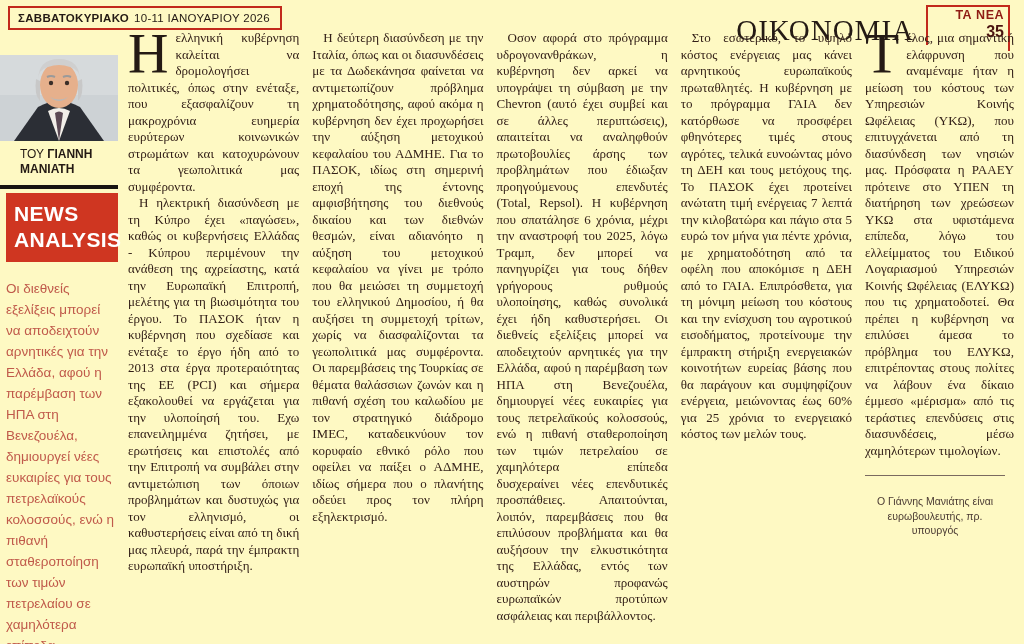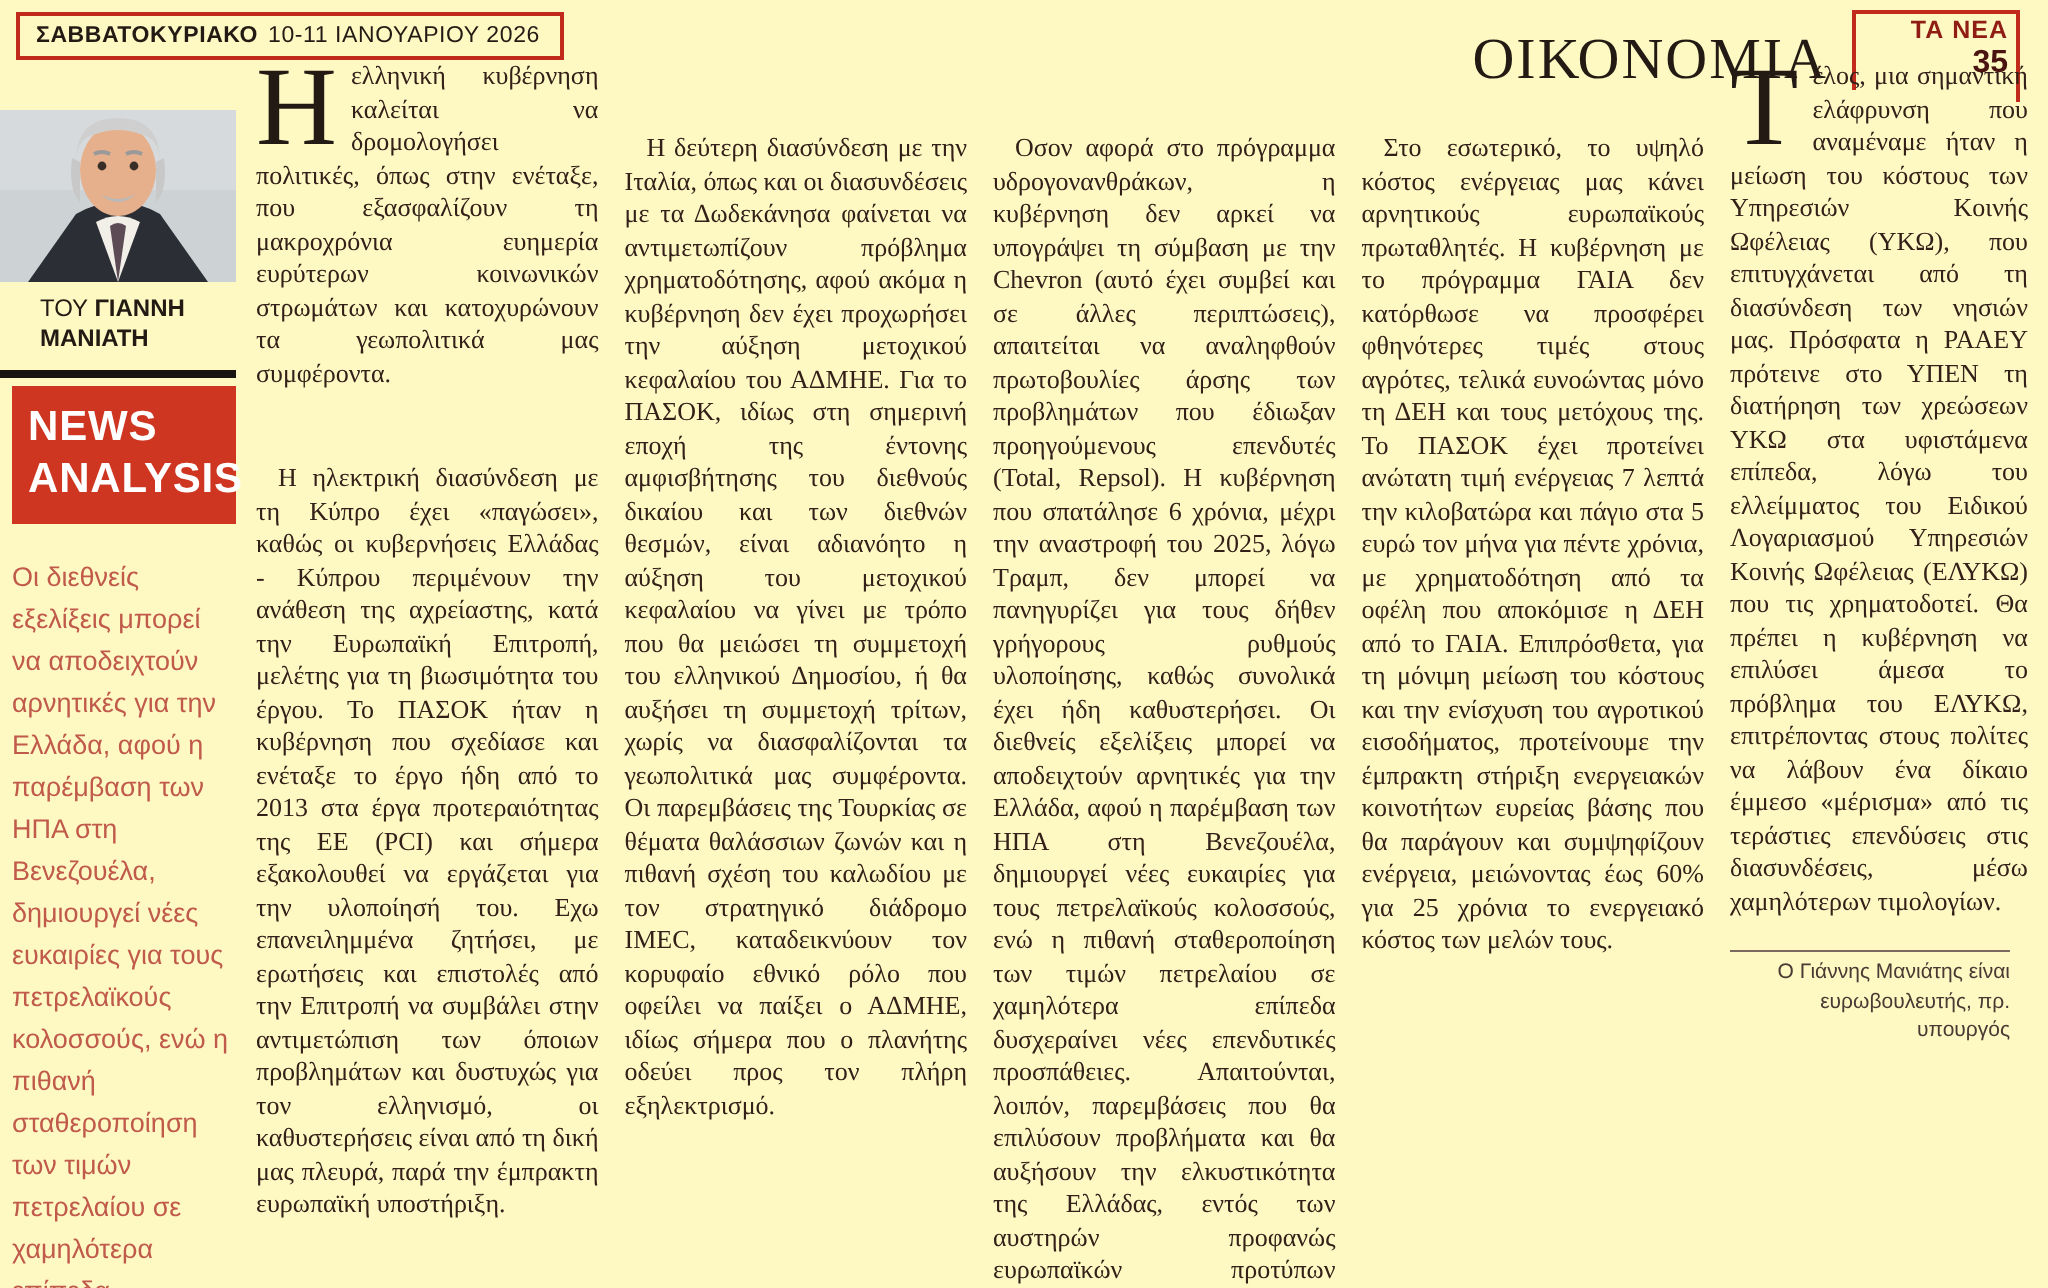--- a/index.html
+++ b/index.html
@@ -60,29 +60,29 @@
     font-size:29px;line-height:34px;color:#2c1d16;white-space:pre-line;
     margin:4px 0 12px 0;letter-spacing:-.2px;
   }
   .red-mark{position:absolute;background:#c6281e;}
   .mark-a{left:-3px;top:-2px;width:9px;height:3px;}
   .mark-b{left:321px;top:6px;width:3px;height:9px;transform:rotate(25deg);}
   .mark-c{left:310px;top:42px;width:3px;height:9px;transform:rotate(25deg);}
   .col{grid-row:2;font-size:13px;line-height:16.5px;text-align:justify;color:#332018;}
   .c1{grid-column:1;}.c2{grid-column:2;}.c3{grid-column:3;}.c4{grid-column:4;}.c5{grid-column:5;}
   .col p{margin:0;}
-  .col p.indent{text-indent:11px;margin-top:36px;}
+  .col p.indent{text-indent:11px;}
   .dropcap{
     float:left;font-size:56px;line-height:44px;padding:2px 7px 0 0;
     color:#241a14;font-family:"Liberation Serif",serif;
   }
   .signature{
-    margin-top:16px;border-top:1px solid #7a6a60;padding-top:3px;width:94%;
+    margin-top:16px;border-top:1px solid #7a6a60;padding-top:18px;width:94%;
     font-family:"Liberation Sans",sans-serif;font-size:10.5px;line-height:1.4;
-    color:#4a3a33;text-align:right;
+    color:#4a3a33;text-align:center;
   }
 </style>
 </head>
 <body>
 
 <div class="page">
 
   <div class="date-box">
     <span class="day">ΣΑΒΒΑΤΟΚΥΡΙΑΚΟ</span>
     <span>10-11 ΙΑΝΟΥΑΡΙΟΥ 2026</span>

